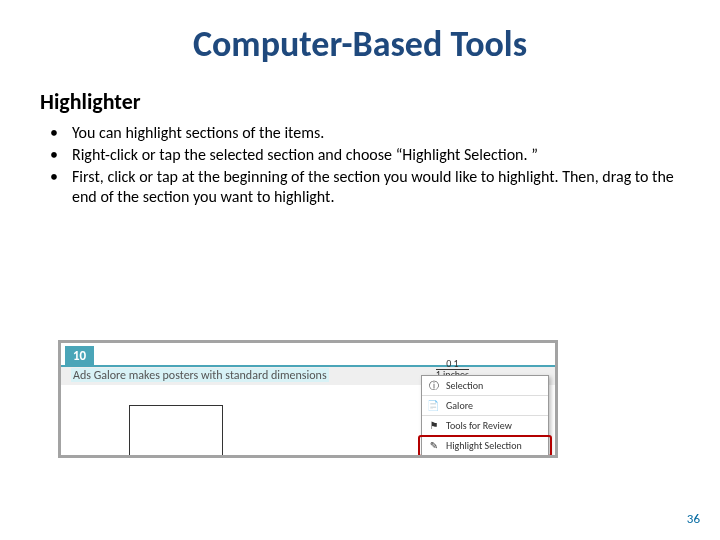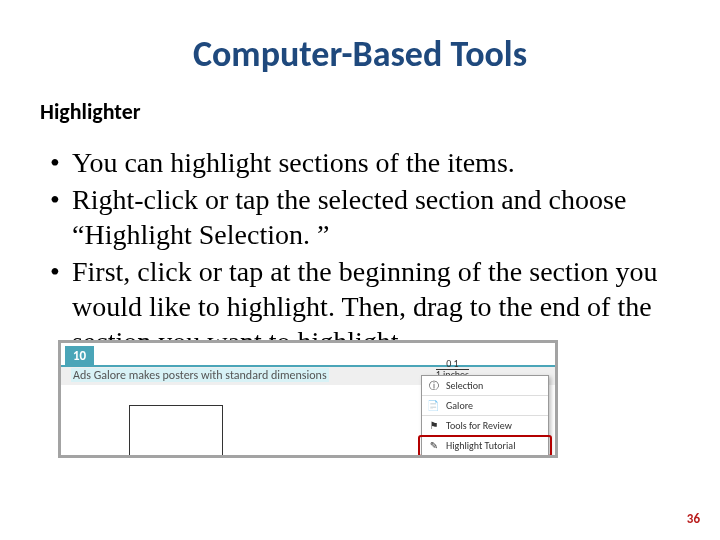--- a/index.html
+++ b/index.html
@@ -1,35 +1,35 @@
 <!DOCTYPE html>
 <html><head>
 <meta charset="utf-8">
 <style>
   * { margin: 0; padding: 0; box-sizing: border-box; }
   html, body { width: 720px; height: 540px; background: #fff; font-family: Calibri, Arial, sans-serif; color: #000; }
   .slide { position: relative; width: 720px; height: 540px; padding: 18px 40px 0 40px; }
-  .title { color: #1f497d; font-size: 36px; font-weight: 700; text-align: center; margin-top: 14px; margin-bottom: 22px; }
-  .sub { font-size: 22px; font-weight: 700; margin-bottom: 20px; }
+  .title { color: #1f497d; font-size: 36px; font-weight: 700; text-align: center; margin-top: 4px; margin-bottom: 22px; }
+  .sub { font-size: 22px; font-weight: 700; margin-bottom: 8px; }
   ul.bullets { list-style: none; padding-left: 28px; }
-  ul.bullets li { position: relative; font-size: 28px; line-height: 1.25; margin-bottom: 2px; padding-left: 4px; font-family: Liberation Serif, serif; }
+  ul.bullets li { position: relative; font-size: 16px; line-height: 1.25; margin-bottom: 2px; padding-left: 4px; }
   ul.bullets li::before { content: "•"; position: absolute; left: -18px; top: 0; }
   .figure { position: absolute; left: 58px; top: 340px; width: 500px; height: 118px; border: 3px solid #a3a3a3; background: #fff; overflow: hidden; }
   .fig-topbar { height: 24px; background: #fff; border-bottom: 2px solid #4aa5b8; display: flex; align-items: flex-end; }
   .fig-tab { background: #4aa5b8; color: #fff; font-size: 13px; font-weight: 700; padding: 2px 8px; margin-left: 4px; }
   .fig-row { position: relative; height: 18px; background: #efefef; }
   .fig-row-text { position: absolute; left: 10px; top: 1px; font-size: 12px; color: #555; background: #d8f2f6; padding: 0 2px; }
   .fig-frac { position: absolute; right: 86px; top: 16px; font-size: 10px; text-align: center; line-height: 10px; color: #333; }
   .fig-empty-rect { position: absolute; left: 68px; top: 62px; width: 94px; height: 56px; border: 1px solid #333; border-bottom: none; }
   .ctx-menu { position: absolute; right: 6px; top: 32px; width: 128px; background: #fff; border: 1px solid #999; box-shadow: 2px 2px 4px rgba(0,0,0,.25); }
   .ctx-item { display: flex; align-items: center; gap: 6px; padding: 3px 6px; font-size: 10px; color: #333; border-bottom: 1px solid #ddd; }
   .ctx-item:last-child { border-bottom: none; }
   .ctx-icon { width: 12px; height: 12px; display: flex; align-items: center; justify-content: center; font-size: 10px; color: #333; }
   .ctx-highlight-ring { position: absolute; right: 3px; top: 92px; width: 134px; height: 22px; border: 2px solid #b30000; border-radius: 3px; pointer-events: none; }
-  .slide-num { position: absolute; right: 20px; bottom: 14px; font-size: 13px; color: #b91c1c; font-weight: bold; }
+  .slide-num { position: absolute; right: 20px; bottom: 14px; font-size: 13px; color: #0369a1; }
 </style>
 </head>
 <body>
 
 <div class="slide">
   <h1 class="title">Computer-Based Tools</h1>
   <h2 class="sub">Highlighter</h2>
   <ul class="bullets">
     <li>You can highlight sections of the items.</li>
     <li>Right-click or tap the selected section and choose “Highlight Selection. ”</li>
@@ -57,20 +57,20 @@
       <div class="ctx-item">
         <span class="ctx-icon">📄</span>
         <span>Galore</span>
       </div>
       <div class="ctx-item">
         <span class="ctx-icon">⚑</span>
         <span>Tools for Review</span>
       </div>
       <div class="ctx-item">
         <span class="ctx-icon">✎</span>
-        <span>Highlight Tutorial</span>
+        <span>Highlight Selection</span>
       </div>
     </div>
     <div class="ctx-highlight-ring"></div>
   </div>
 
   <div class="slide-num">36</div>
 </div>
 
 </body></html>

